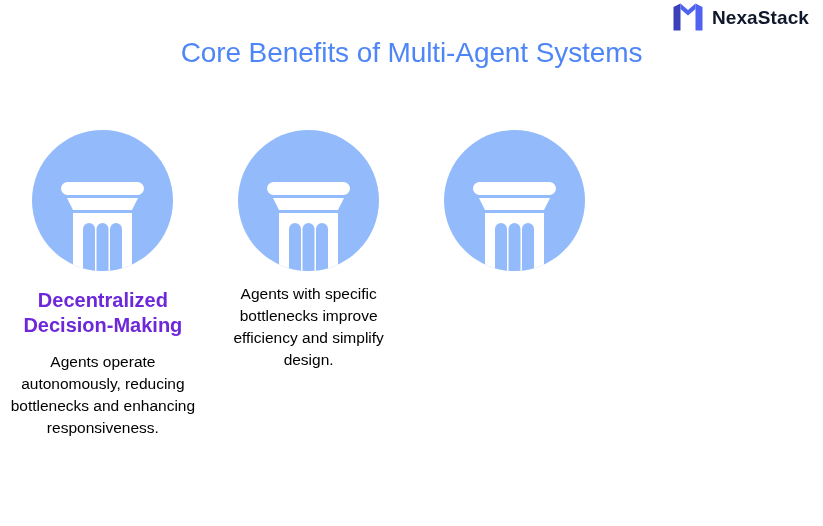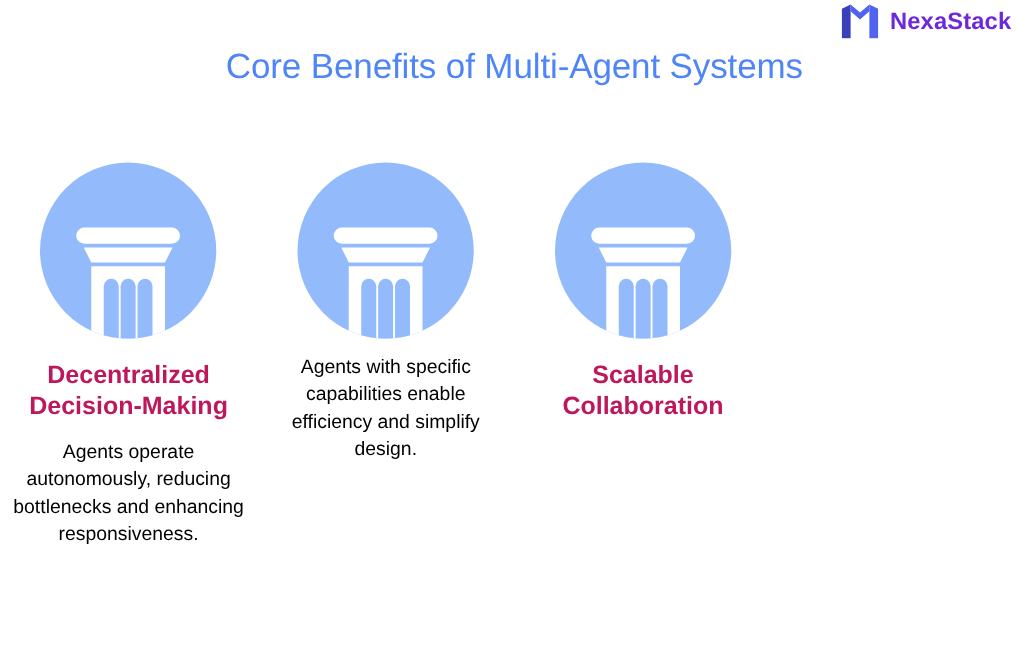--- a/index.html
+++ b/index.html
@@ -25,21 +25,21 @@
     gap: 9px;
   }
   .brand-mark {
     width: 30px;
     height: 28px;
     display: block;
   }
   .brand-name {
     font-size: 19px;
     font-weight: bold;
-    color: #6d28d9;
+    color: #0f172a;
     letter-spacing: 0.1px;
     line-height: 1;
     white-space: nowrap;
   }
 
   
   .title {
     position: absolute;
     top: 36px;
     left: 0;
@@ -81,21 +81,21 @@
   .icon-circle svg {
     display: block;
     width: 141px;
     height: 141px;
   }
 
   .card-heading {
     margin-top: 17px;
     font-size: 20px;
     font-weight: bold;
-    color: #be185d;
+    color: #6d28d9;
     text-align: center;
     line-height: 1.27;
     width: 190px;
   }
   .card-body {
     margin-top: 12px;
     font-size: 15.5px;
     color: #000000;
     text-align: center;
     line-height: 1.43;
@@ -147,35 +147,34 @@
           <path d="M35 68 H106 L100 80 H41 Z"></path>
           <path d="M41 83 H100 V141 H41 Z"></path>
         </g>
         <g fill="#93bbfb">
           <path d="M51 141 V99 a6 6 0 0 1 12 0 V141 Z"></path>
           <path d="M64.5 141 V99 a6 6 0 0 1 12 0 V141 Z"></path>
           <path d="M78 141 V99 a6 6 0 0 1 12 0 V141 Z"></path>
         </g>
       </svg>
     </span>
-    <div class="card-body">Agents with specific capabilities enable efficiency and simplify design.</div>
+    <div class="card-body">Agents with specific bottlenecks improve efficiency and simplify design.</div>
   </div>
 
 
   <div class="card">
     <span class="icon-circle">
       <svg viewBox="0 0 141 141" xmlns="http://www.w3.org/2000/svg">
         <g fill="#ffffff">
           <rect x="29" y="52" width="83" height="13" rx="6.5"></rect>
           <path d="M35 68 H106 L100 80 H41 Z"></path>
           <path d="M41 83 H100 V141 H41 Z"></path>
         </g>
         <g fill="#93bbfb">
           <path d="M51 141 V99 a6 6 0 0 1 12 0 V141 Z"></path>
           <path d="M64.5 141 V99 a6 6 0 0 1 12 0 V141 Z"></path>
           <path d="M78 141 V99 a6 6 0 0 1 12 0 V141 Z"></path>
         </g>
       </svg>
     </span>
-    <div class="card-heading">Scalable Collaboration</div>
   </div>
 
 </div>
 
 </body></html>

